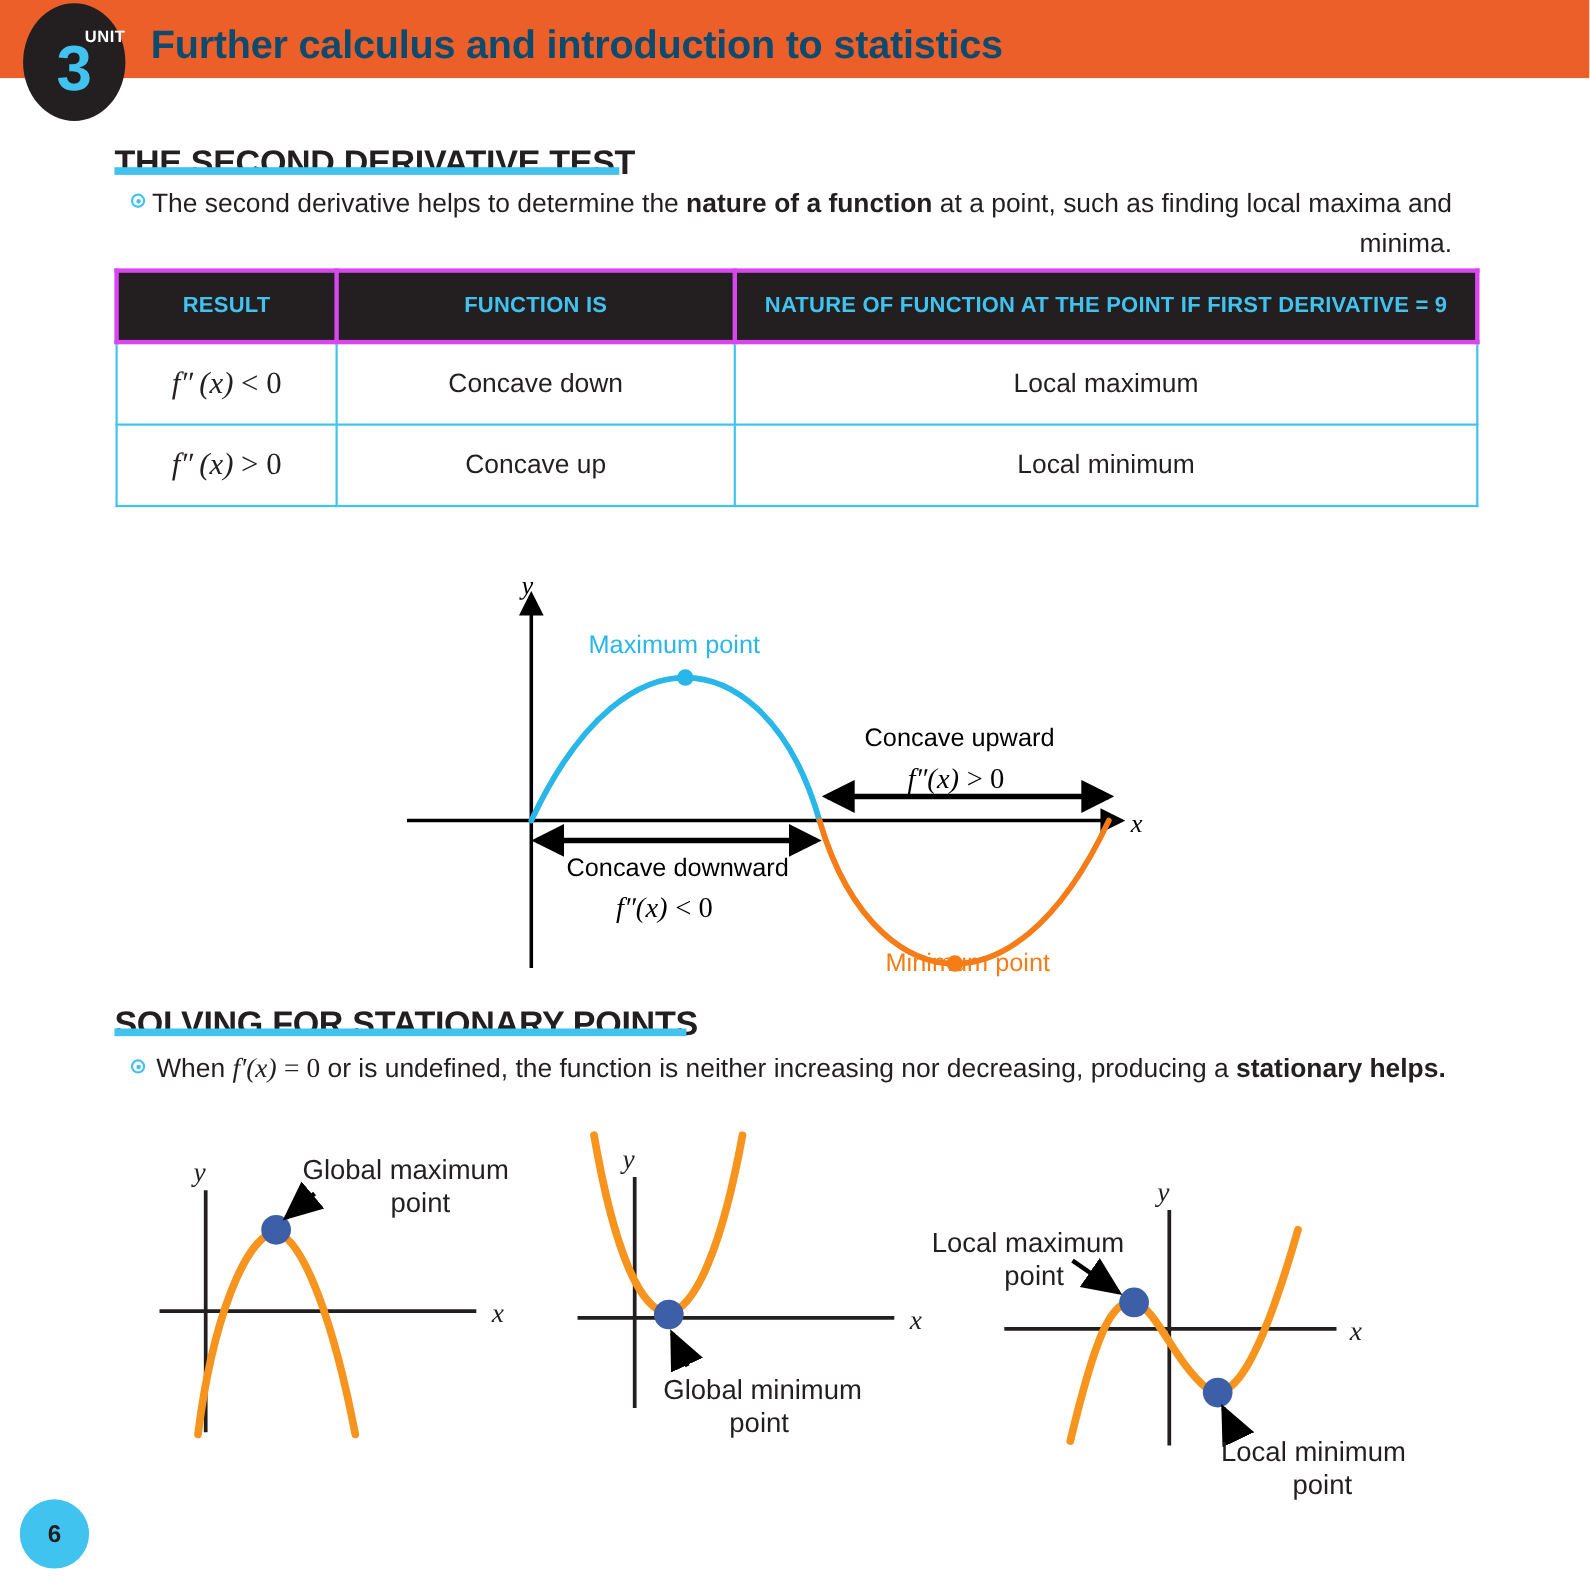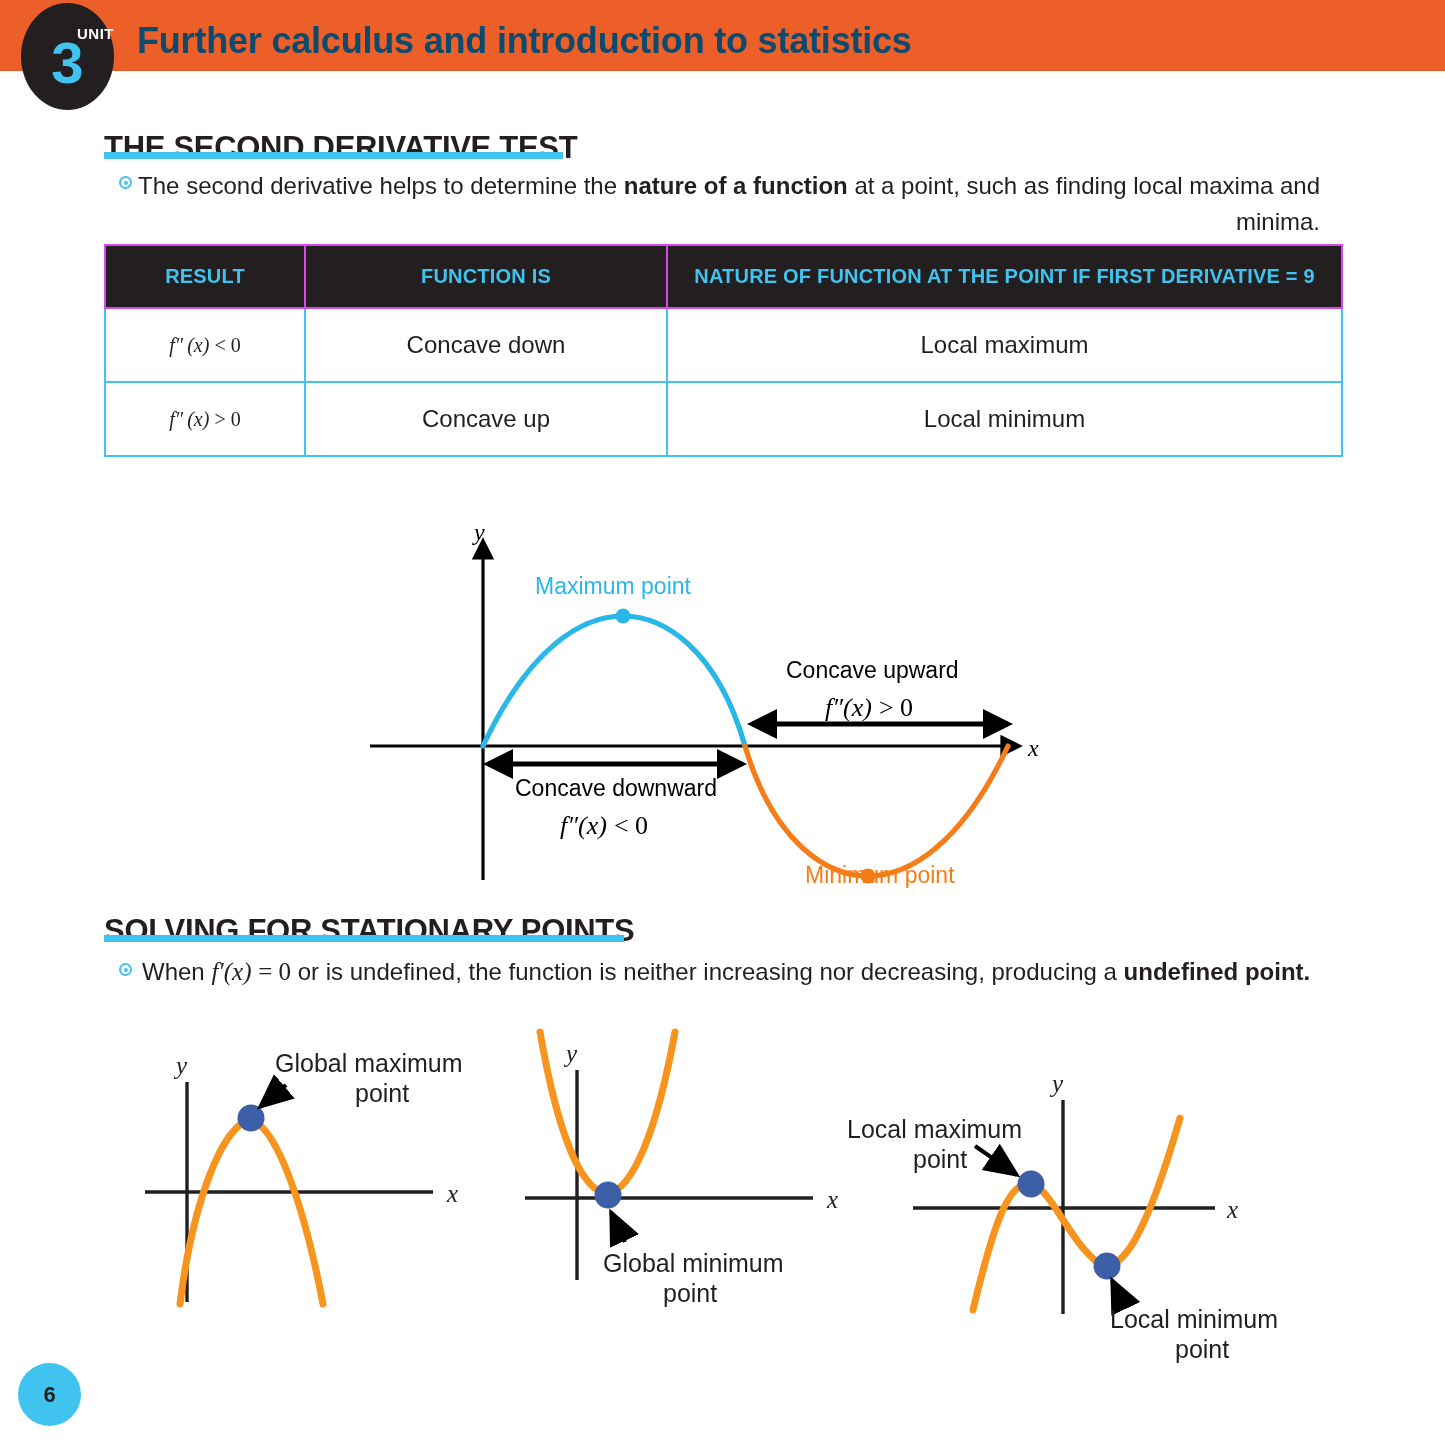--- a/index.html
+++ b/index.html
@@ -126,38 +126,38 @@
     border-collapse: collapse;
     table-layout: fixed;
   }
   .tbl th {
     background: #231F20;
     color: #41C3F0;
     font-size: 20px;
     font-weight: bold;
     letter-spacing: 0.2px;
     padding: 18px 6px;
-    border: 2px solid #d946ef;
+    border: 4px solid #d946ef;
     line-height: 1.25;
     text-align: center;
     vertical-align: middle;
   }
   .tbl td {
     border: 2px solid #41C3F0;
     text-align: center;
     vertical-align: middle;
     height: 70px;
     font-size: 24px;
     color: #231F20;
     background: #ffffff;
   }
   .tbl tr.alt td { background: #E4F4FB; }
   .tbl td.formula {
     font-family: "Liberation Serif", serif;
-    font-size: 20px;
+    font-size: 28px;
     margin-left: 36px;
   }
   .fml-i { font-style: italic; }
 
   
   .gwrap { position: absolute; }
   svg { display: block; overflow: visible; }
 
   
   .page-circle {
@@ -269,21 +269,21 @@
       <tspan font-style="italic">f″</tspan><tspan font-style="italic">(x)</tspan><tspan dx="7">&gt; 0</tspan>
     </text>
   </svg>
 </div>
 
 <div class="sec-heading" style="left:104px; top:901px;text-align:center;">SOLVING FOR STATIONARY POINTS</div>
 <div class="sec-underline" style="left:104px; top:935px; width:520px;"></div>
 
 <div class="bullet-dot" style="left:119px; top:963px;"></div>
 <div class="bullet-text" style="left:142px; top:954px; width:1190px;">
-  <span>When </span><span class="mathi">f′</span><span class="mathi">(x)</span>&nbsp;<span class="mathn">= 0</span><span> or is undefined, the function is neither increasing nor decreasing, producing a </span><b>undefined point.</b>
+  <span>When </span><span class="mathi">f′</span><span class="mathi">(x)</span>&nbsp;<span class="mathn">= 0</span><span> or is undefined, the function is neither increasing nor decreasing, producing a </span><b>stationary helps.</b>
 </div>
 
 <div class="gwrap" style="left:135px; top:1040px;">
   <svg width="360" height="270" viewBox="0 0 360 270">
     <defs>
       <marker id="gm1arrow" markerWidth="9" markerHeight="9" refX="8" refY="4.5" orient="auto">
         <path d="M0,0.5 L9,4.5 L0,8.5 z" fill="#000"></path>
       </marker>
     </defs>
 

